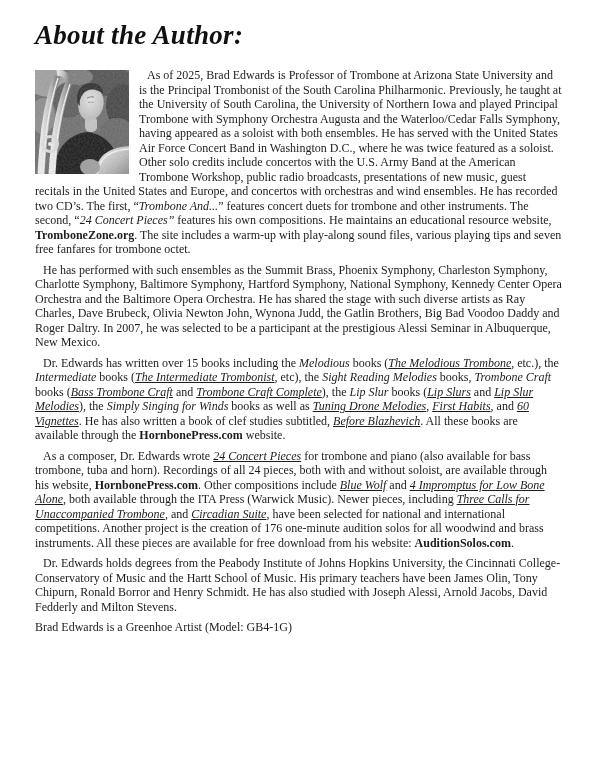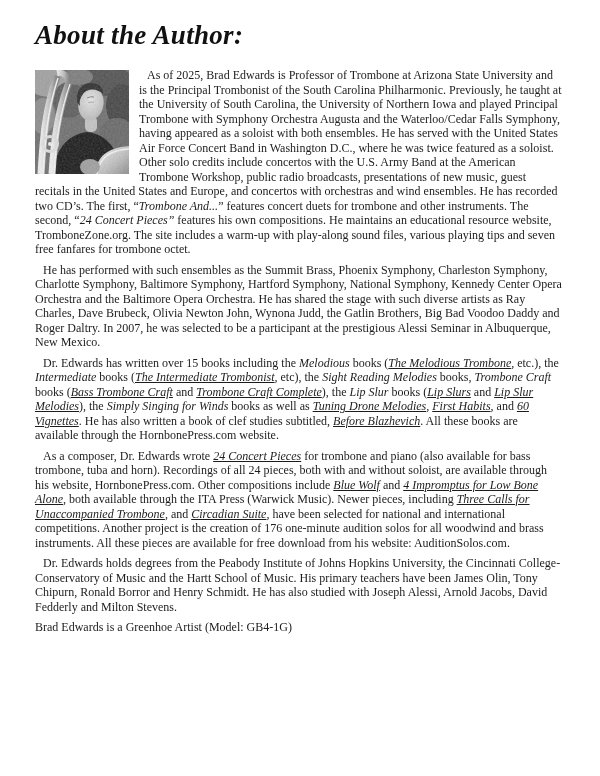--- a/index.html
+++ b/index.html
@@ -34,21 +34,21 @@
     width: 94px;
     height: 104px;
     margin: 2px 10px 3px 0;
     background: #777;
   }
   .photo svg { display: block; }
   p.para { margin: 0 0 6px 0; }
   p.para.indent { text-indent: 8px; }
   .body-flow p.para:last-child { margin-top: 0; }
   .st-i { font-style: italic; font-family: Liberation Serif, serif; }
-  .st-b { font-weight: normal; }
+  .st-b { font-weight: bold; }
   .st-u { text-decoration: underline; }
 </style>
 </head>
 <body>
 
 <div class="page">
   <h1 class="title">About the Author:</h1>
 
   <div class="body-flow">
     <div class="photo" role="img" aria-label="Black-and-white photo of Brad Edwards looking upward holding a trombone, foliage behind">

